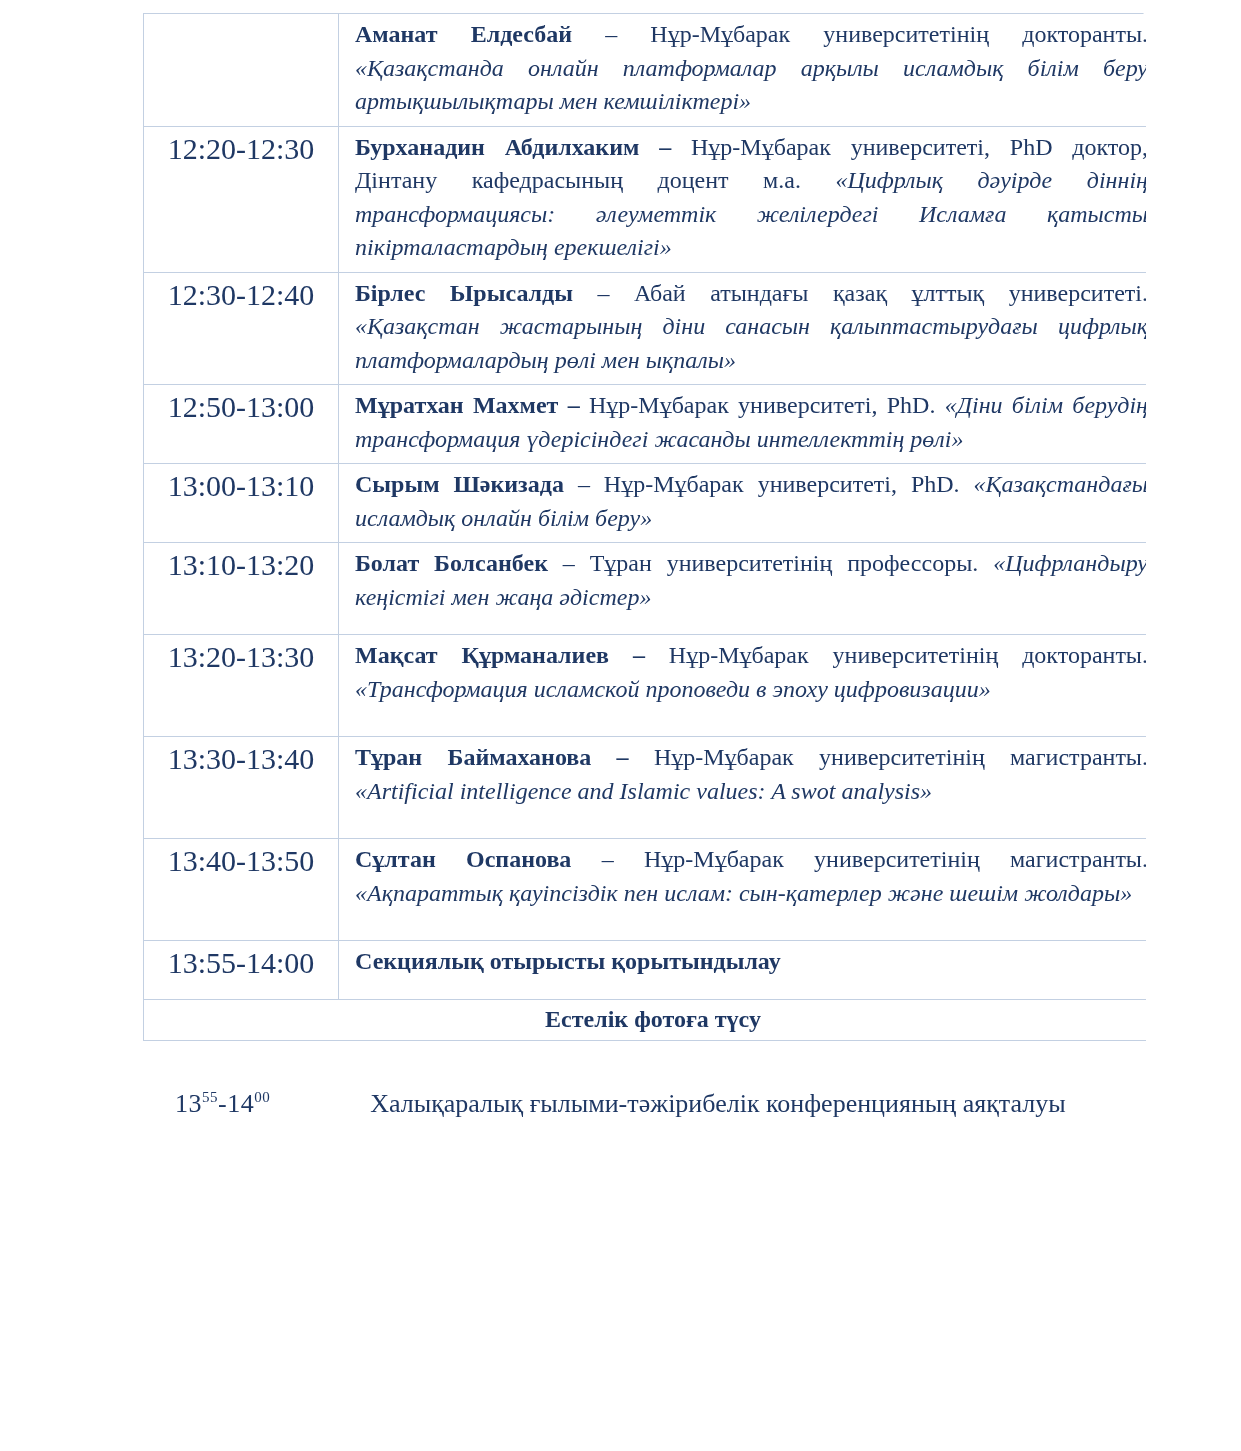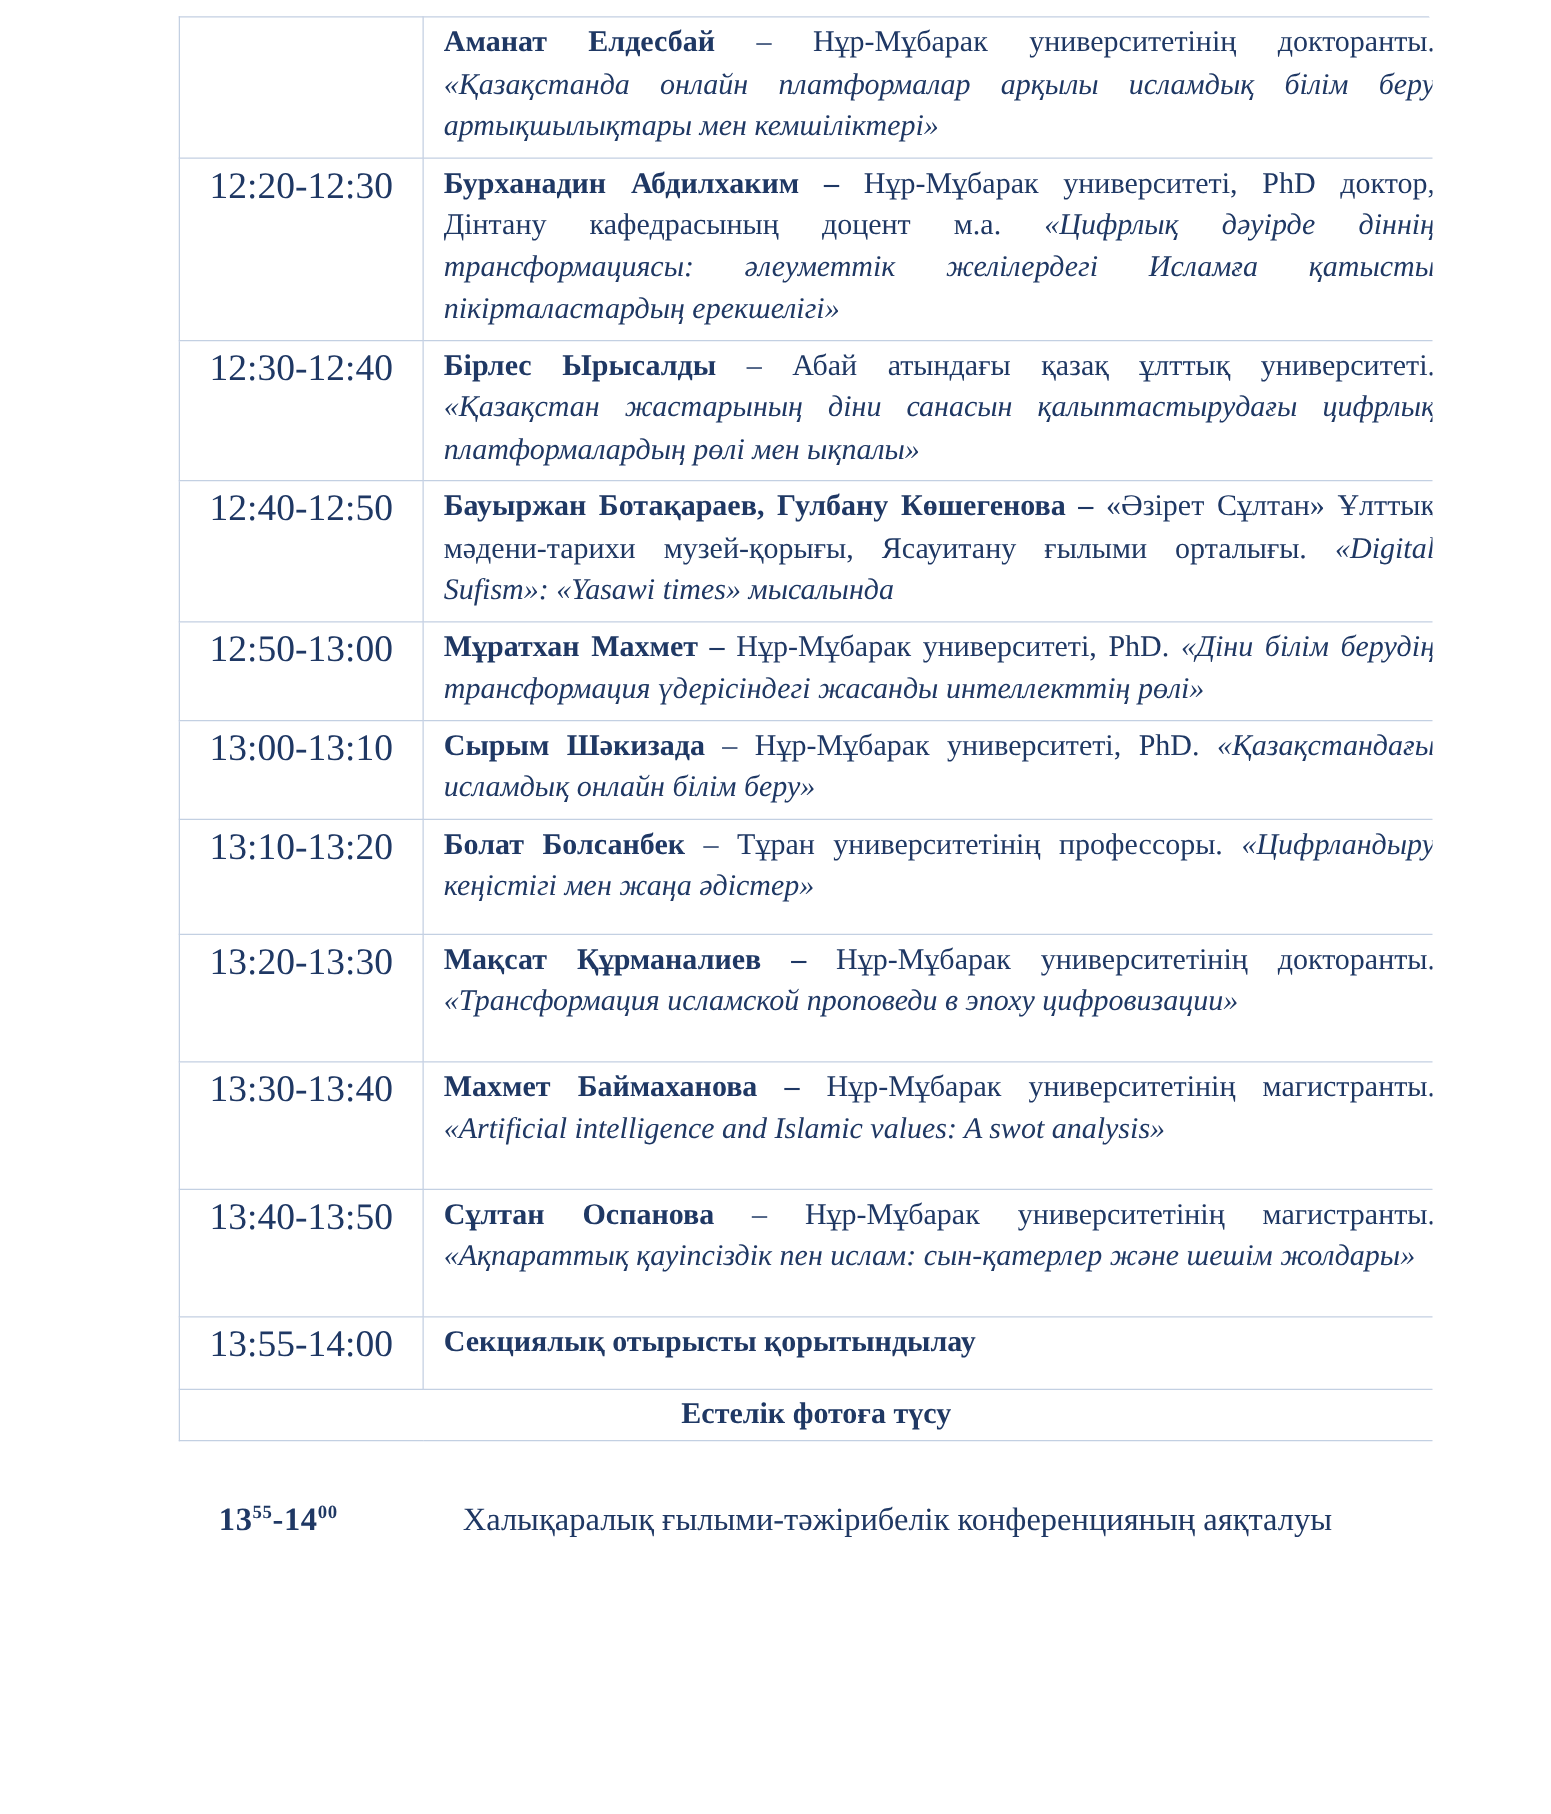--- a/index.html
+++ b/index.html
@@ -47,21 +47,21 @@
     padding: 4px 8px 6px 8px;
     font-weight: bold;
   }
   .closing {
     margin: 48px 0 0 175px;
     display: flex;
     align-items: baseline;
     font-size: 26px;
     color: #1f3864;
   }
-  .closing .ctime { white-space: nowrap; letter-spacing: 0.5px; font-weight: bold; }
+  .closing .ctime { white-space: nowrap; letter-spacing: 0.5px; }
   .closing .ctime sup { font-size: 15px; line-height: 0; }
   .closing .ctext { margin-left: 100px; }
 </style>
 </head>
 <body>
 
 <div class="page">
 
   <table class="schedule">
     <tbody>
@@ -71,42 +71,38 @@
         </tr>
         <tr>
           <td class="time">12:20-12:30</td>
           <td class="desc"><span class="b">Бурханадин Абдилхаким – </span><span>Нұр-Мұбарак университеті, PhD доктор, Дінтану кафедрасының доцент м.а. </span><span class="i">«Цифрлық дәуірде діннің трансформациясы: әлеуметтік желілердегі Исламға қатысты пікірталастардың ерекшелігі»</span></td>
         </tr>
         <tr>
           <td class="time">12:30-12:40</td>
           <td class="desc"><span class="b">Бірлес Ырысалды</span><span> – Абай атындағы қазақ ұлттық университеті. </span><span class="i">«Қазақстан жастарының діни санасын қалыптастырудағы цифрлық платформалардың рөлі мен ықпалы»</span></td>
         </tr>
         <tr>
-          <td class="time">12:40-12:50</td>
-          <td class="desc"><span class="b">Бауыржан Ботақараев, Гулбану Көшегенова – </span><span>«Әзірет Сұлтан» Ұлттық мәдени-тарихи музей-қорығы, Ясауитану ғылыми орталығы. </span><span class="i">«Digital Sufism»: «Yasawi times» мысалында</span></td>
-        </tr>
-        <tr>
           <td class="time">12:50-13:00</td>
           <td class="desc"><span class="b">Мұратхан Махмет – </span><span> Нұр-Мұбарак университеті, PhD.  </span><span class="i">«Діни білім берудің трансформация үдерісіндегі жасанды интеллекттің рөлі»</span></td>
         </tr>
         <tr>
           <td class="time">13:00-13:10</td>
           <td class="desc"><span class="b">Сырым Шәкизада</span><span> – Нұр-Мұбарак университеті, PhD. </span><span class="i">«Қазақстандағы исламдық онлайн білім беру»</span></td>
         </tr>
         <tr class="pad-md">
           <td class="time">13:10-13:20</td>
           <td class="desc"><span class="b">Болат Болсанбек</span><span> – Тұран университетінің профессоры. </span><span class="i">«Цифрландыру кеңістігі мен жаңа әдістер»</span></td>
         </tr>
         <tr class="pad-lg">
           <td class="time">13:20-13:30</td>
           <td class="desc"><span class="b">Мақсат Құрманалиев – </span><span>Нұр-Мұбарак университетінің докторанты. </span><span class="i">«Трансформация исламской проповеди в эпоху цифровизации»</span></td>
         </tr>
         <tr class="pad-lg">
           <td class="time">13:30-13:40</td>
-          <td class="desc"><span class="b">Махмет Баймаханова – </span><span>Нұр-Мұбарак университетінің магистранты.  </span><span class="i">«Artificial intelligence and Islamic values: A swot analysis»</span></td>
+          <td class="desc"><span class="b">Тұран Баймаханова – </span><span>Нұр-Мұбарак университетінің магистранты.  </span><span class="i">«Artificial intelligence and Islamic values: A swot analysis»</span></td>
         </tr>
         <tr class="pad-lg">
           <td class="time">13:40-13:50</td>
           <td class="desc"><span class="b">Сұлтан Оспанова</span><span> – Нұр-Мұбарак университетінің магистранты. </span><span class="i">«Ақпараттық қауіпсіздік пен ислам: сын-қатерлер және шешім жолдары»</span></td>
         </tr>
         <tr class="pad-md">
           <td class="time">13:55-14:00</td>
           <td class="desc"><span class="b">Секциялық отырысты қорытындылау</span></td>
         </tr>
         <tr>

